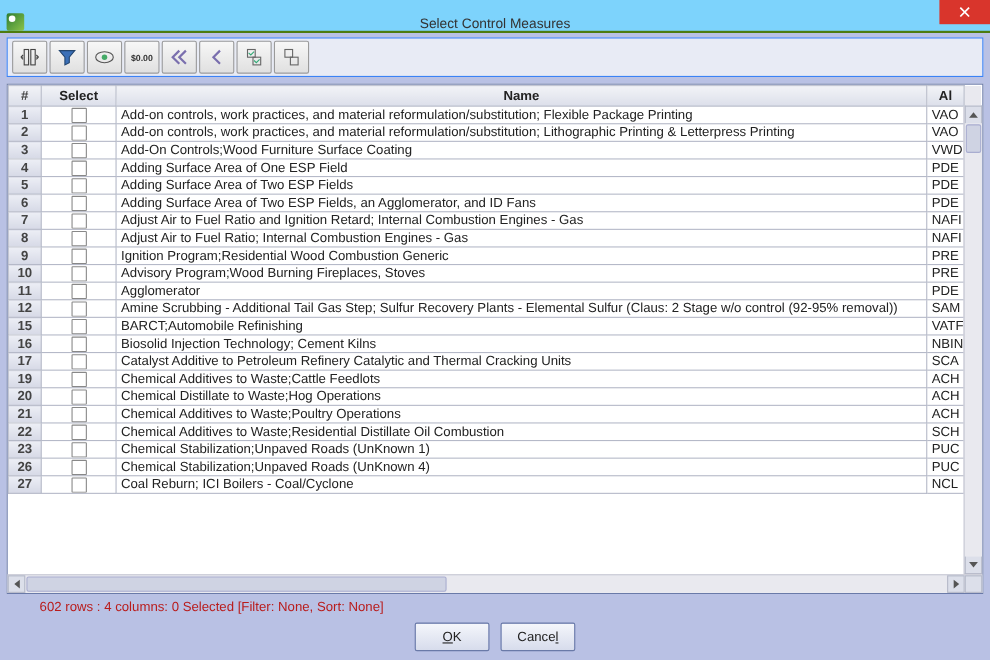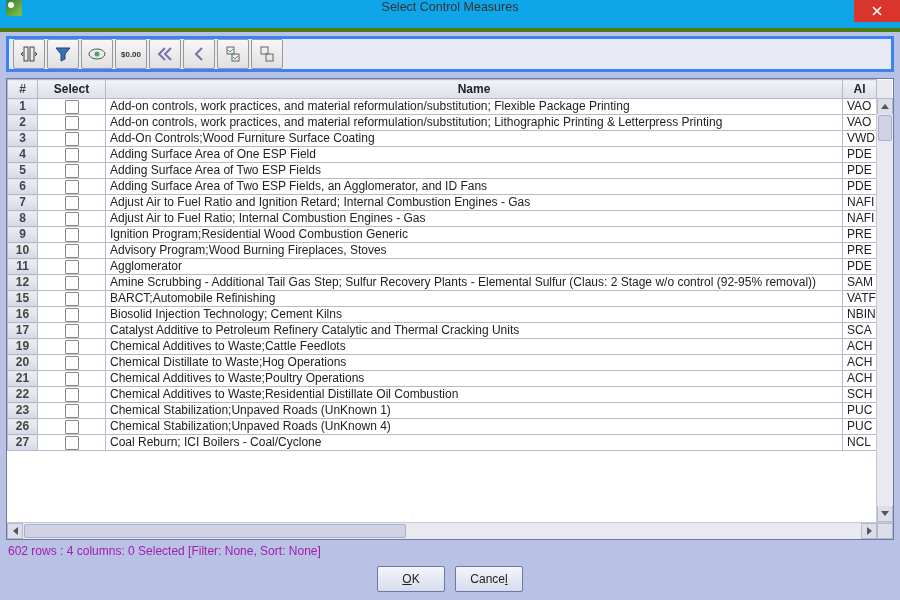--- a/index.html
+++ b/index.html
@@ -1,24 +1,24 @@
 <!DOCTYPE html>
 <html><head>
 <meta charset="utf-8">
 <style>
 html,body{margin:0;padding:0;font-family:"Segoe UI",Tahoma,sans-serif;font-size:12px;background:#b9c1e4;}
 .window{width:900px;height:600px;box-sizing:border-box;background:#b9c1e4;display:flex;flex-direction:column;position:relative;}
-.titlebar{height:28px;background:#0ea5e9;border-bottom:4px solid #4d7c0f;display:flex;align-items:flex-start;position:relative;}
+.titlebar{height:28px;background:#7dd3fc;border-bottom:2px solid #4d7c0f;display:flex;align-items:flex-end;position:relative;}
 .titlebar .app-icon{width:16px;height:16px;margin-left:6px;background:linear-gradient(135deg,#2e7d32,#8bc34a);border-radius:2px;position:relative;}
 .titlebar .app-icon:after{content:"";position:absolute;left:2px;top:2px;width:6px;height:6px;background:#fff;border-radius:50%;}
 .titlebar .title{position:absolute;left:0;right:0;text-align:center;color:#333;font-size:12.5px;pointer-events:none;}
 .titlebar .close{position:absolute;right:0;top:0;width:46px;height:22px;background:#d9352c;color:#fff;display:flex;align-items:center;justify-content:center;}
 .titlebar .close svg{width:10px;height:10px;}
 .content-pad{padding:4px 6px 6px 6px;display:flex;flex-direction:column;flex:1;min-height:0;}
-.panel{border:3px solid #3b82f6;background:#e8ebf5;padding:3px 3px;}
+.panel{border:1px solid #3b82f6;background:#e8ebf5;padding:3px 3px;}
 .toolbar-panel{display:flex;gap:2px;align-items:center;height:36px;box-sizing:border-box;padding-left:4px;}
 .tbtn{width:30px;height:28px;border:1px solid #9a9a9a;background:linear-gradient(#f7f7f7,#e0e0e0);display:flex;align-items:center;justify-content:center;border-radius:2px;}
 .tbtn svg{width:20px;height:20px;}
 .tbtn .txt{font-size:8px;font-weight:bold;color:#333;}
 .table-wrap{flex:1;display:flex;flex-direction:column;border:1px solid #6a7aa8;background:#fff;margin-top:6px;min-height:0;}
 .grid-scroll{flex:1;overflow:hidden;position:relative;}
 table{border-collapse:collapse;width:100%;table-layout:fixed;}
 th,td{border:1px solid #b5b9c8;padding:0 4px;height:15px;line-height:15px;font-size:12px;color:#222;white-space:nowrap;overflow:hidden;}
 th{background:linear-gradient(#f2f3f7,#dcdfea);font-weight:bold;text-align:center;height:18px;line-height:18px;}
 .col-num{width:30px;text-align:center;background:linear-gradient(#f2f3f7,#dcdfea);font-weight:bold;color:#444;}
@@ -29,21 +29,21 @@
 .vscroll{position:absolute;right:0;top:19px;bottom:0;width:16px;background:#e9e9ef;border-left:1px solid #c7c9d4;}
 .vscroll .arrow{height:16px;background:#dcdfea;border:1px solid #b5b9c8;box-sizing:border-box;display:flex;align-items:center;justify-content:center;}
 .vscroll .arrow.up{border-bottom:none;}
 .vscroll .arrow.dn{position:absolute;bottom:0;left:0;right:0;border-top:none;}
 .vscroll .thumb{position:absolute;left:1px;right:1px;top:17px;height:24px;background:#cfd3e3;border:1px solid #a9add0;border-radius:2px;}
 .hscroll{height:16px;background:#e9e9ef;border-top:1px solid #c7c9d4;position:relative;}
 .hscroll .arrow{position:absolute;top:0;width:16px;height:16px;background:#dcdfea;border:1px solid #b5b9c8;box-sizing:border-box;display:flex;align-items:center;justify-content:center;}
 .hscroll .arrow.l{left:0;} .hscroll .arrow.r{right:16px;}
 .hscroll .corner{position:absolute;right:0;top:0;width:16px;height:16px;background:#dcdfea;border:1px solid #b5b9c8;box-sizing:border-box;}
 .hscroll .thumb{position:absolute;left:17px;top:1px;bottom:1px;width:380px;background:#cfd3e3;border:1px solid #a9add0;border-radius:2px;}
-.status{padding:4px 2px 2px 2px;color:#a21caf;}
+.status{padding:4px 2px 2px 2px;color:#b91c1c;margin-left:28px;}
 .btnrow{display:flex;justify-content:center;gap:10px;padding:6px 0 2px 0;}
 .dlgbtn{min-width:66px;height:24px;border:1px solid #6a7aa8;background:linear-gradient(#f4f6fb,#d7dcec);border-radius:2px;display:flex;align-items:center;justify-content:center;font-size:12px;color:#222;}
 .dlgbtn .u{text-decoration:underline;}
 .tri{width:0;height:0;border-style:solid;}
 </style>
 </head>
 <body>
 <div class="window">
 
 <div class="titlebar">

